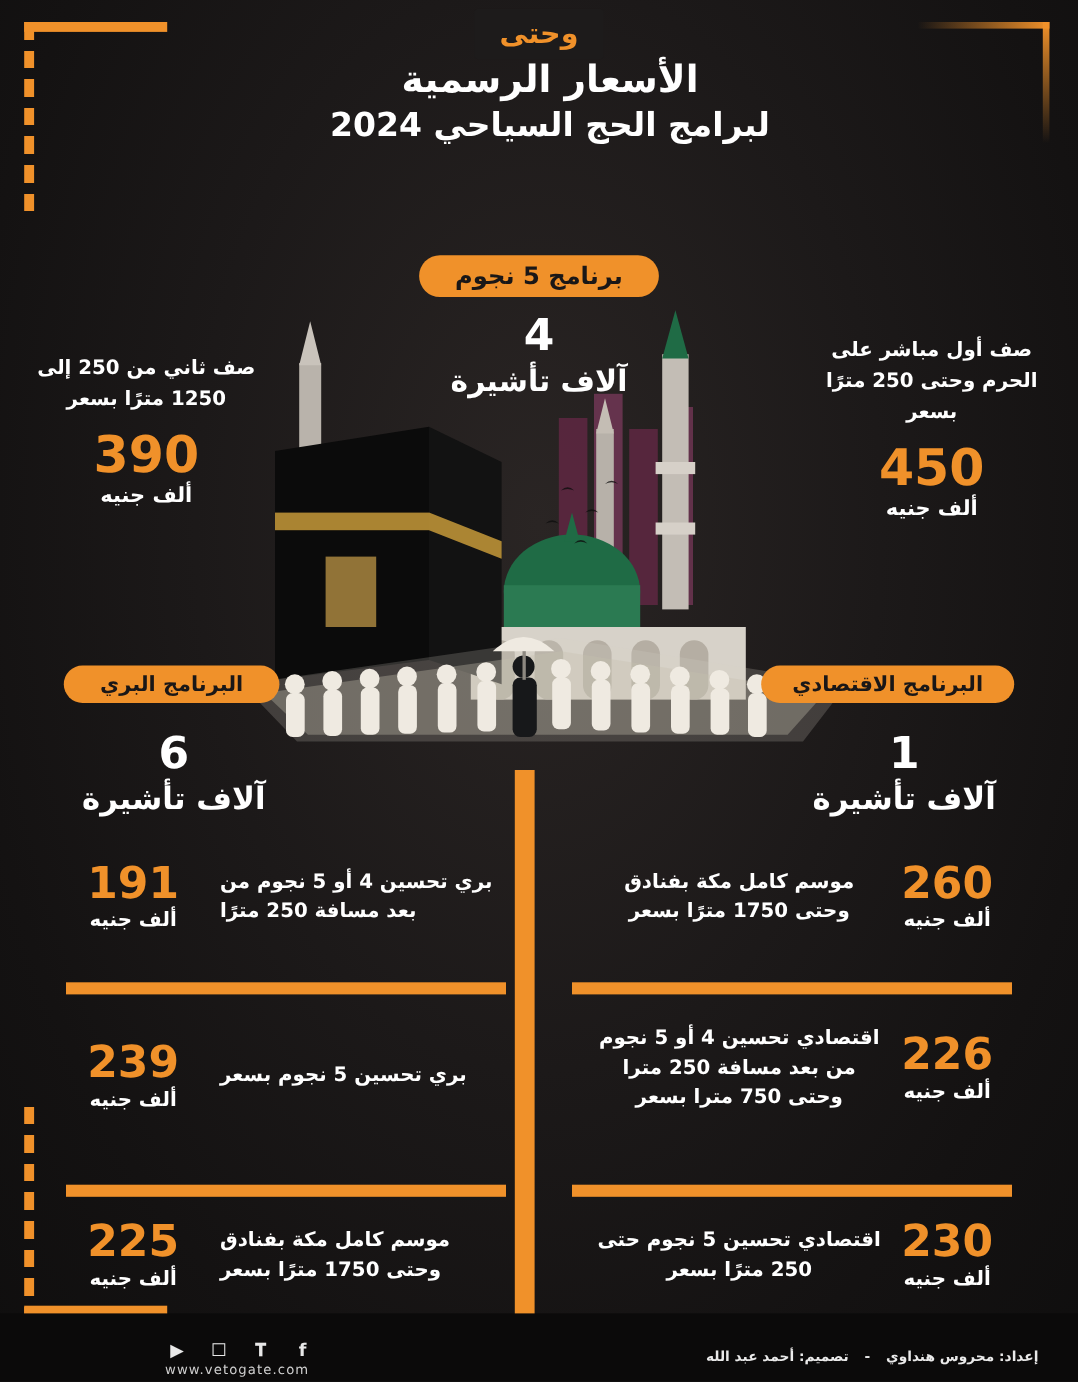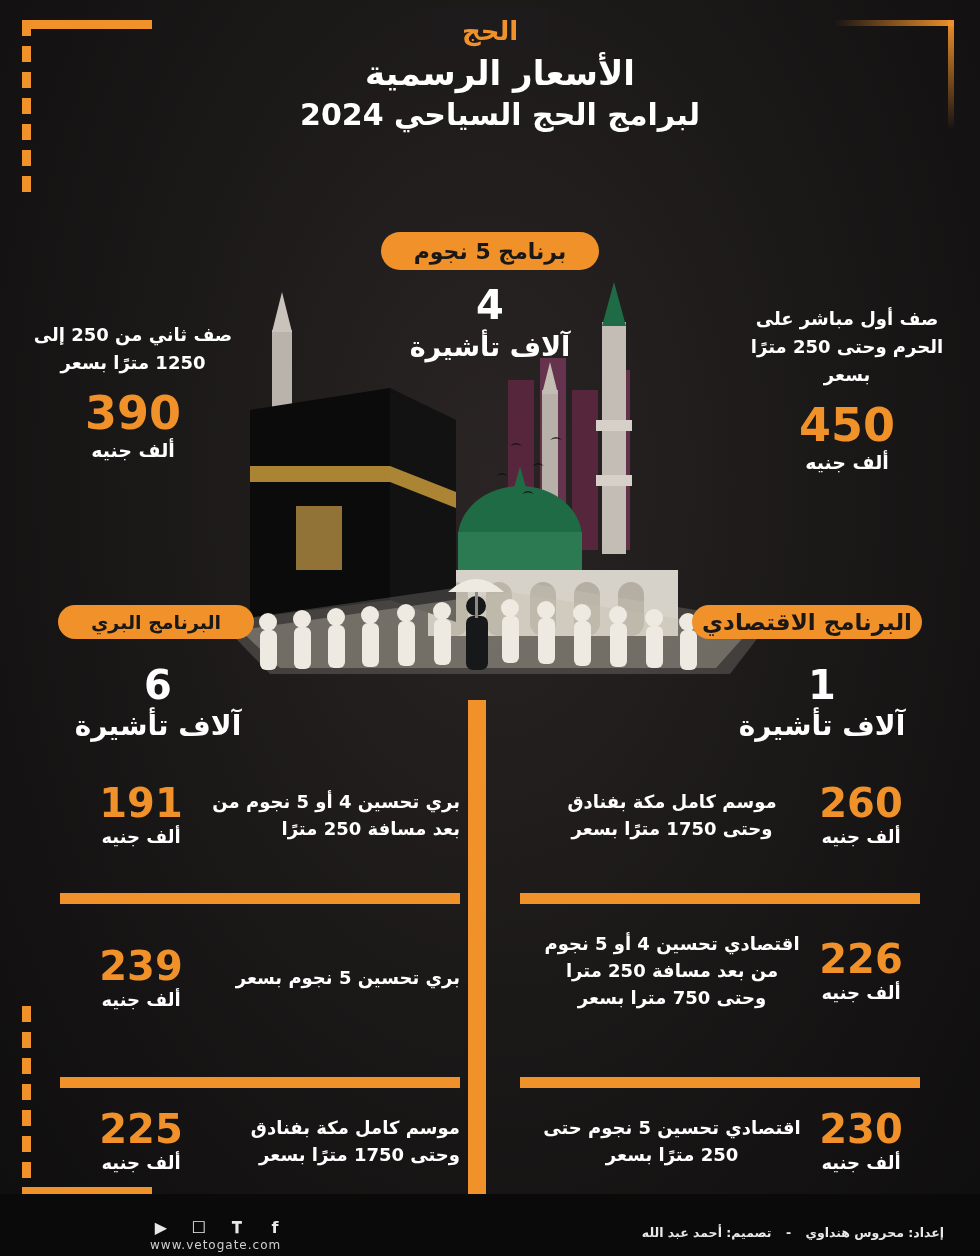--- a/index.html
+++ b/index.html
@@ -48,21 +48,21 @@
 
   
   .pill{
     position:absolute;background:#f0912a;color:#1a1717;
     font-weight:bold;border-radius:20px;text-align:center;
     display:flex;align-items:center;justify-content:center;
   }
   .pill-5star{top:232px;left:50%;transform:translateX(-50%);
       width:218px;height:38px;font-size:22px;}
   .pill-barri{top:605px;left:58px;width:196px;height:34px;font-size:19px;}
-  .pill-econ{top:605px;right:58px;width:230px;height:34px;font-size:23px;}
+  .pill-econ{top:605px;right:58px;width:230px;height:34px;font-size:19px;}
 
   
   .art{position:absolute;top:270px;left:210px;width:570px;height:450px;}
   .art svg{display:block;}
 
   
   .hdr-count{position:absolute;text-align:center;}
   .hdr-count .num{font-size:40px;font-weight:bold;color:#ffffff;line-height:1;}
   .hdr-count .lbl{font-size:27px;font-weight:bold;color:#ffffff;margin-top:6px;}
 
@@ -87,21 +87,21 @@
 
   
   .row{position:absolute;display:flex;align-items:center;}
   .row .price-box{text-align:center;width:118px;}
   .row .price-box .p{font-size:40px;font-weight:bold;color:#f0912a;line-height:1.05;}
   .row .price-box .u{font-size:18px;font-weight:bold;color:#ffffff;margin-top:2px;}
   .row .txt{font-size:18px;font-weight:bold;line-height:1.5;color:#ffffff;}
 
   .left-col{left:60px;width:400px;}
   .right-col{right:60px;width:400px;}
-  .left-col .txt{width:260px;text-align:right;}
+  .left-col .txt{width:260px;text-align:left;margin-left:20px;}
   .right-col .txt{width:260px;text-align:center;}
 
   .sep{position:absolute;height:11px;background:#f0912a;}
   .sep-l{left:60px;width:400px;}
   .sep-r{right:60px;width:400px;}
 
   
   .footer{position:absolute;bottom:0;left:0;right:0;height:62px;background:#0b0a0a;}
   .social{position:absolute;bottom:18px;left:150px;display:flex;gap:16px;align-items:center;}
   .social .ic{width:22px;height:22px;display:flex;align-items:center;justify-content:center;
@@ -116,21 +116,21 @@
 <div class="page">
 
   <div class="bracket br-tl-v"></div>
   <div class="bracket br-tl-h"></div>
   <div class="bracket br-tr-v"></div>
   <div class="bracket br-tr-h"></div>
   <div class="bracket br-bl-v"></div>
   <div class="bracket br-bl-h"></div>
 
   <div class="logo">
-    <div class="mark">الحج</div>
+    <div class="mark">وحتى</div>
   </div>
 
   <div class="title-wrap">
     <div class="title-1">الأسعار الرسمية</div>
     <div class="title-2">لبرامج الحج السياحي 2024</div>
   </div>
 
   <div class="art">
     <svg width="570" height="450" viewBox="0 0 570 450" xmlns="http://www.w3.org/2000/svg" aria-hidden="true">
 

